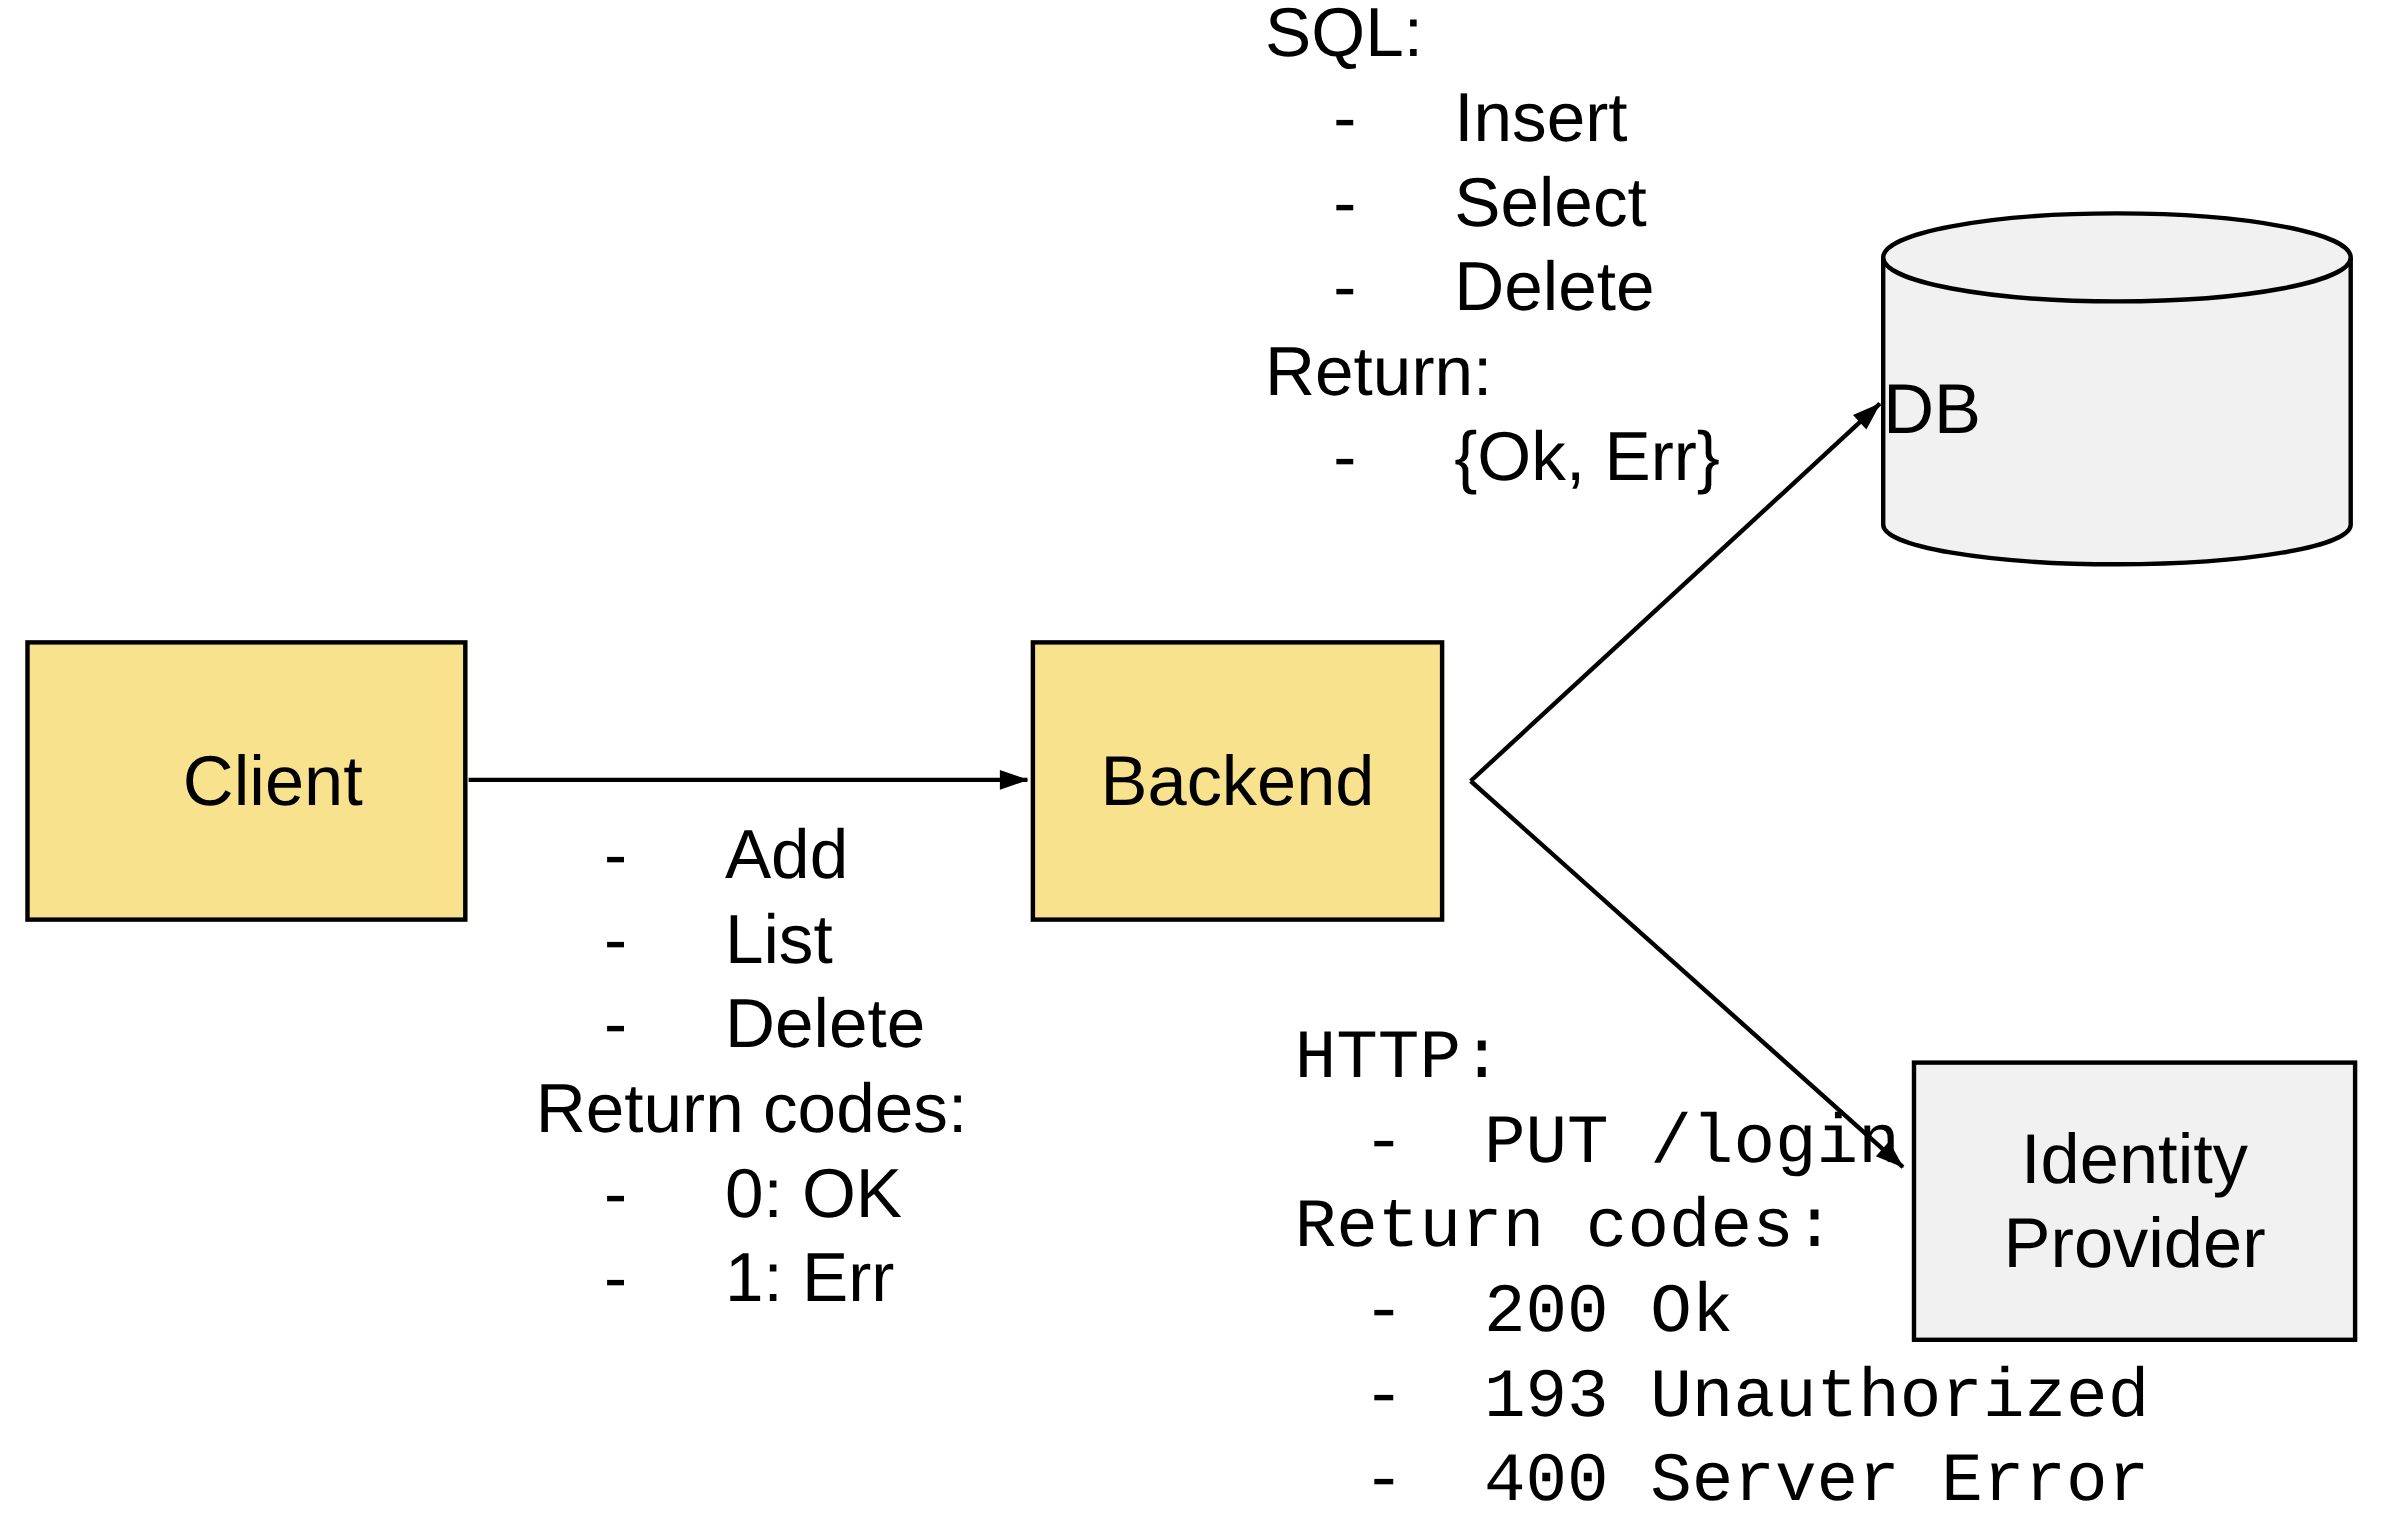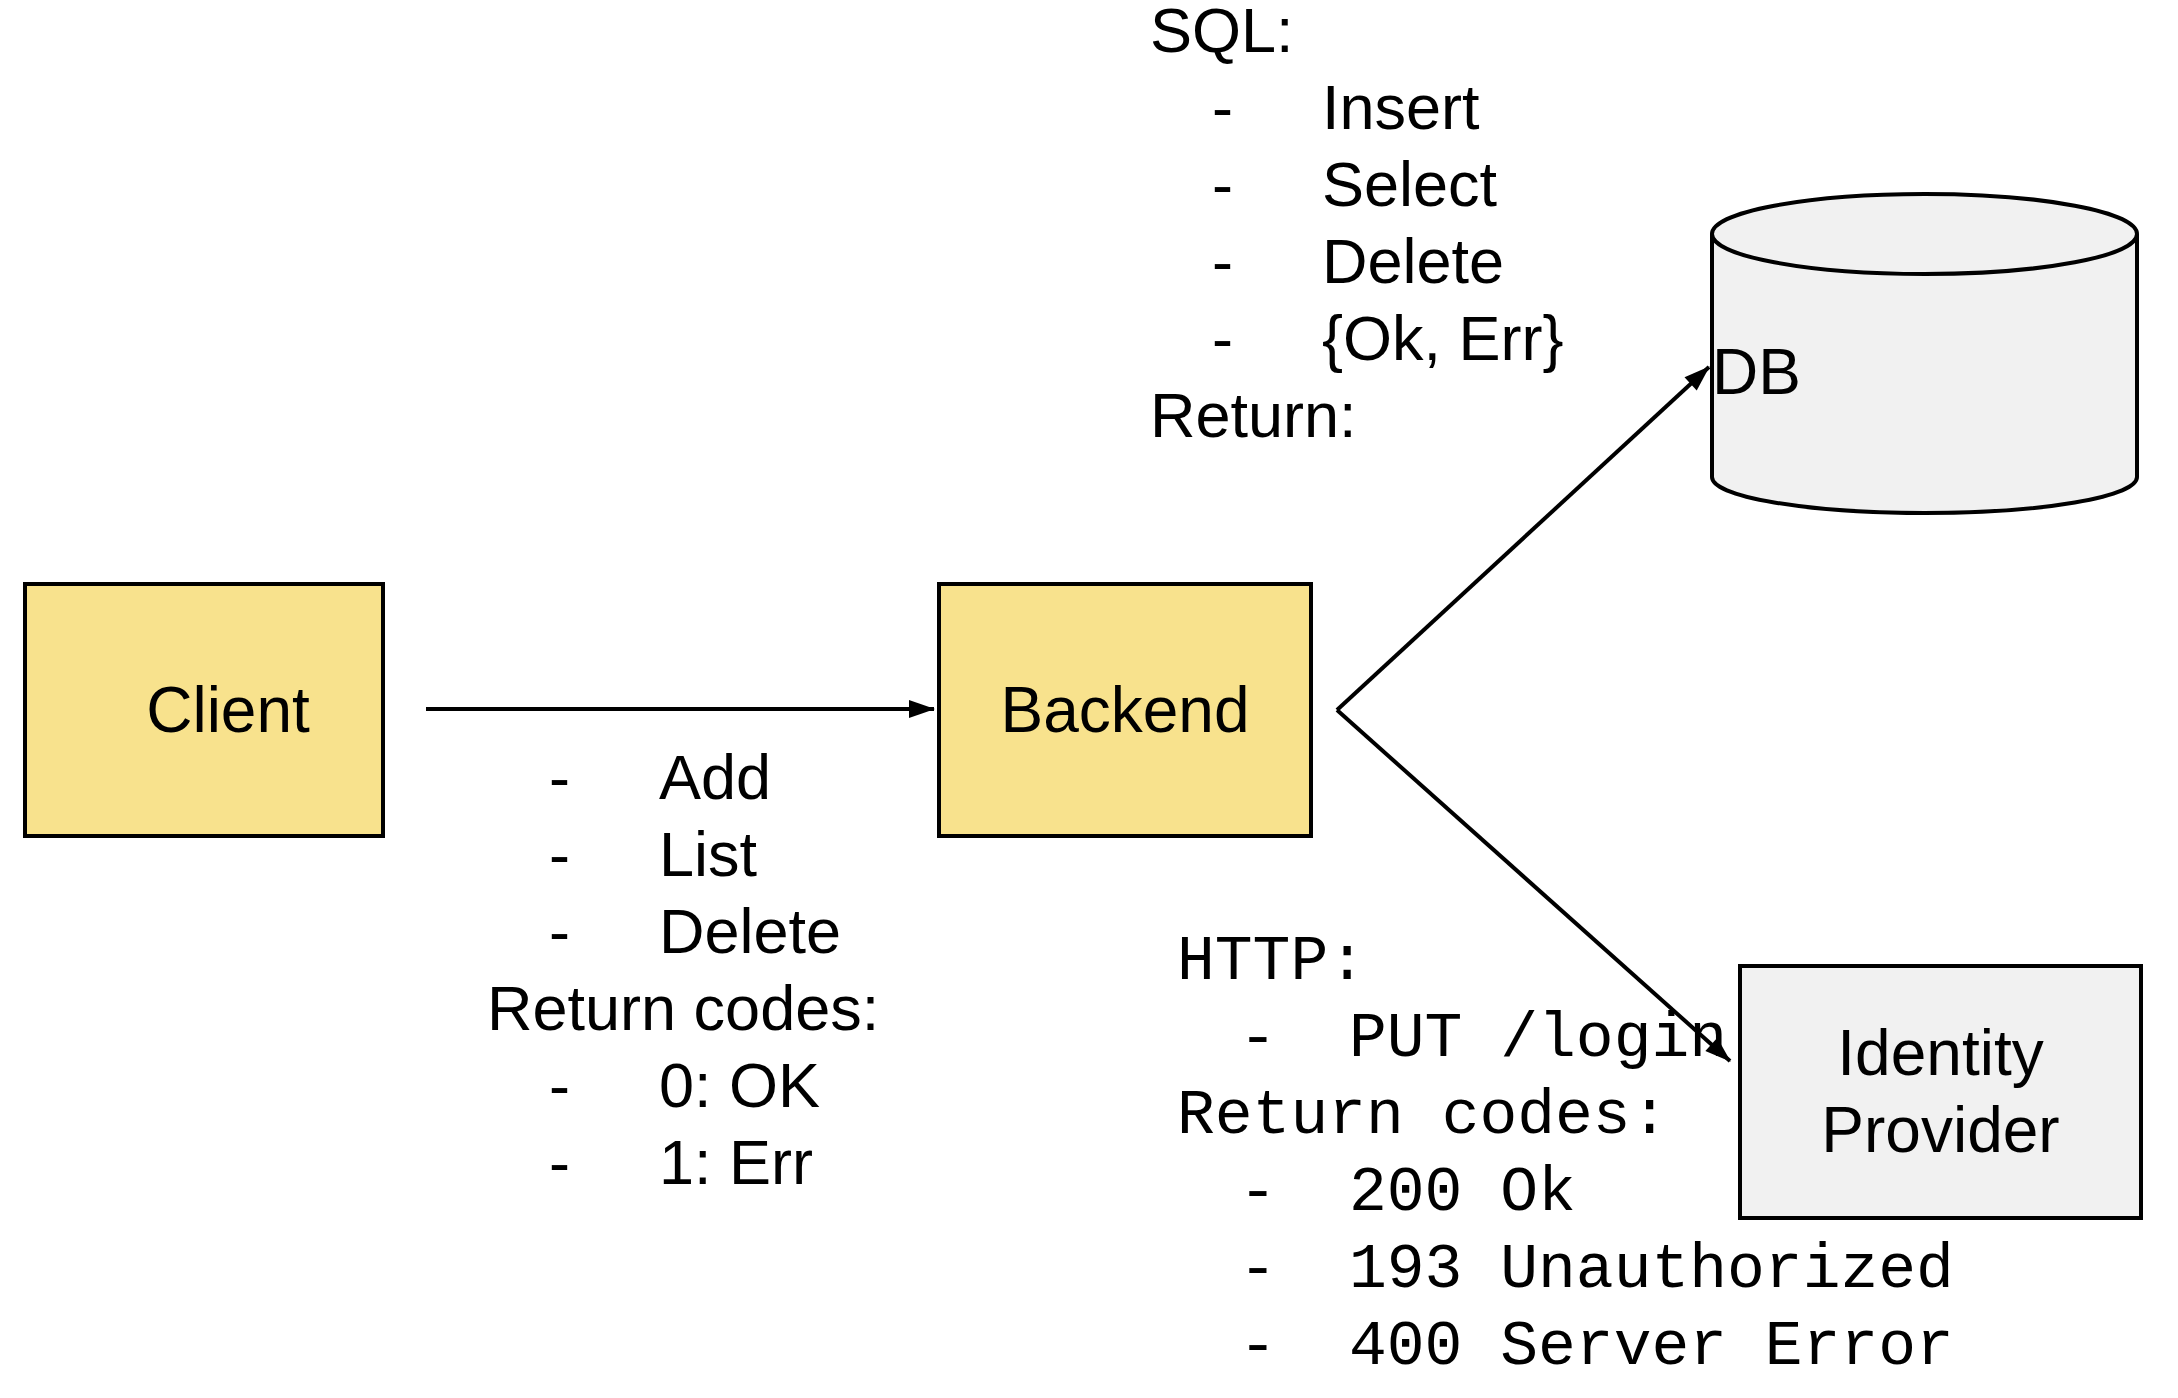--- a/index.html
+++ b/index.html
@@ -7,21 +7,21 @@
     position:relative; width:2178px; height:1398px; overflow:hidden;
     background:#ffffff; color:#000;
     font-family:"Liberation Sans", sans-serif;
   }
   .arrows { position:absolute; left:0; top:0; width:2178px; height:1398px; }
   .node {
     position:absolute; box-sizing:border-box; border:4px solid #000;
     display:flex; align-items:center; justify-content:center;
     font-size:64px; line-height:77px; text-align:center; white-space:nowrap;
   }
-  .node-client  { left:23px;  top:582px; width:362px; height:256px; background:#f8e28d;padding-left:48px; }
+  .node-client  { left:23px;  top:582px; width:402px; height:256px; background:#f8e28d;padding-left:48px; }
   .node-backend { left:937px; top:582px; width:376px; height:256px; background:#f8e28d; }
   .node-idp     { left:1738px; top:941px; width:405px; height:256px; background:#f1f1f1;margin-top:23px; }
   .db-label {
     position:absolute; left:1712px; top:334px; width:426px;
     font-size:64px; line-height:77px; 
   }
   .textblock { position:absolute; font-size:63px; line-height:77px; white-space:nowrap; }
   .textblock .line { height:77px; }
   .dash { display:inline-block; margin-left:62px; width:110px; }
   .block-sql  { left:1150px; top:-8px;  }
@@ -63,22 +63,22 @@
       <div>Identity</div>
       <div>Provider</div>
     </div>
   </div>
 
   <div class="textblock block-sql">
     <div class="line">SQL:</div>
     <div class="line"><span class="dash">-</span><span>Insert</span></div>
     <div class="line"><span class="dash">-</span><span>Select</span></div>
     <div class="line"><span class="dash">-</span><span>Delete</span></div>
+    <div class="line">Return:</div>
     <div class="line"><span class="dash">-</span><span>{Ok, Err}</span></div>
-    <div class="line">Return:</div>
   </div>
 
   <div class="textblock block-rpc">
     <div class="line"><span class="dash">-</span><span>Add</span></div>
     <div class="line"><span class="dash">-</span><span>List</span></div>
     <div class="line"><span class="dash">-</span><span>Delete</span></div>
     <div class="line">Return codes:</div>
     <div class="line"><span class="dash">-</span><span>0: OK</span></div>
     <div class="line"><span class="dash">-</span><span>1: Err</span></div>
   </div>

